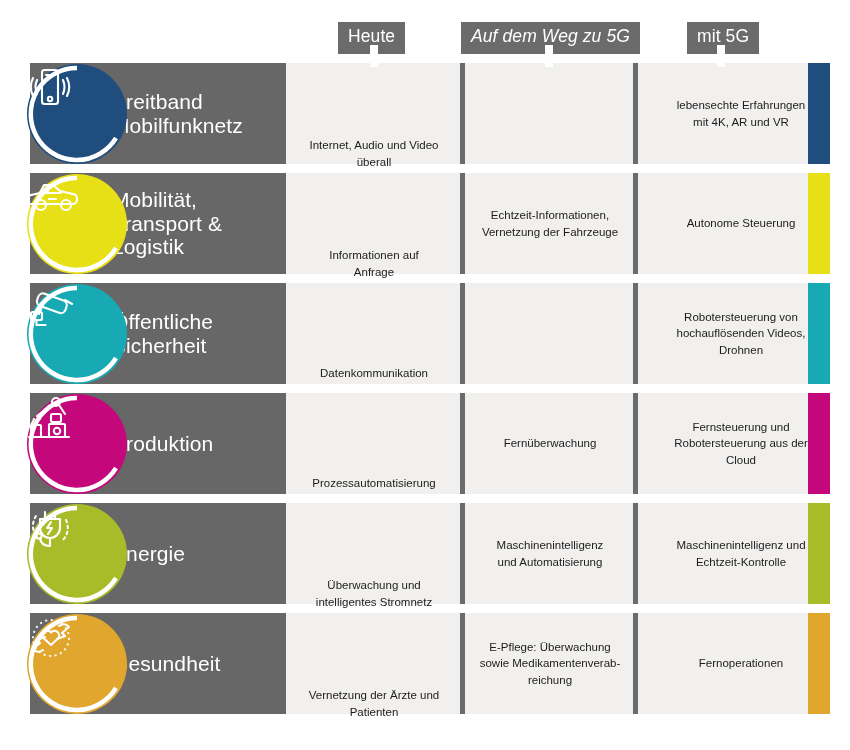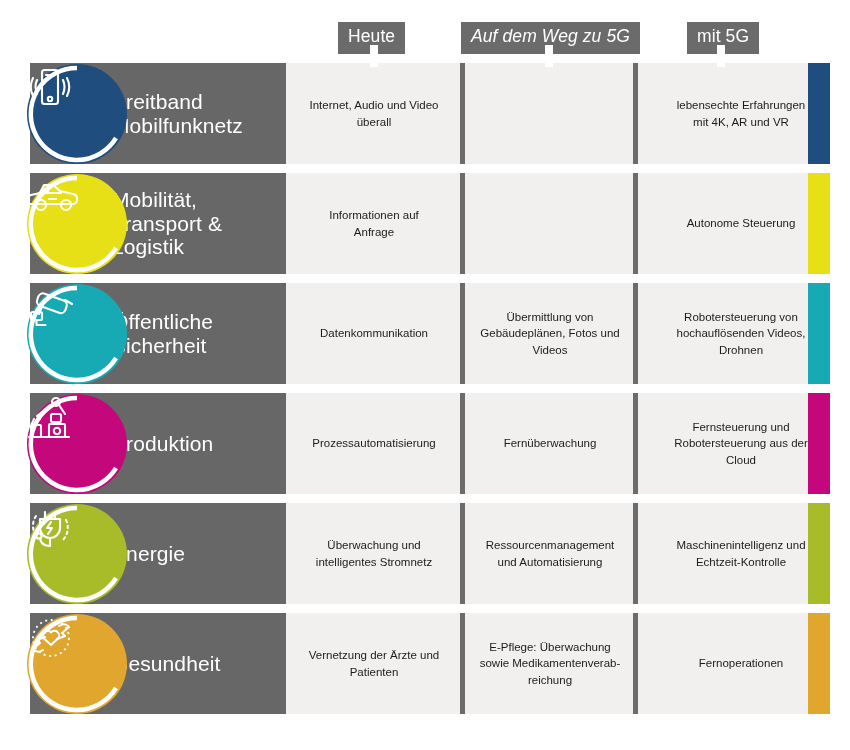--- a/index.html
+++ b/index.html
@@ -54,21 +54,21 @@
 
   
   .col{
     position:absolute;top:0;height:101px;
     display:flex;align-items:center;justify-content:center;
     text-align:center;
     color:#1c1c1c;font-size:11.5px;line-height:1.42;
     padding:0 10px;box-sizing:border-box;
     white-space:pre-line;
   }
-  .col-a{left:286px;width:176px;}
+  .col-a{left:286px;width:176px;margin-top:40px;}
   .col-b{left:465px;width:170px;}
   .col-c{left:656px;width:170px;}
 
   
   .sep{position:absolute;top:0;width:5px;height:101px;background:#6b6b6b;}
   .sep-0{left:281px;}
   .sep-1{left:460px;}
   .sep-2{left:633px;}
 
   
@@ -121,20 +121,22 @@
           </div>
         </div>
       </div>
       <div class="row" style="top: 173px;">
         <div class="row-strip"></div>
         <div class="sep sep-0"></div>
         <div class="sep sep-1"></div>
         <div class="sep sep-2"></div>
         <div class="col col-a">Informationen auf
 Anfrage</div>
+        <div class="col col-b">Echtzeit-Informationen,
+Vernetzung der Fahrzeuge</div>
         <div class="col col-c">Autonome Steuerung</div>
         <div class="accent" style="background: rgb(232, 224, 22);"></div>
         <div class="label-band"></div>
         <div class="label-text">Mobilität,
 Transport &amp;
 Logistik</div>
         <div class="badge">
           <svg width="108" height="108" viewBox="0 0 108 108">
        <circle cx="54" cy="54" r="50" fill="#e8e016"></circle>
        <path d="M 54 8 A 46 46 0 1 0 93 78" fill="none" stroke="#ffffff" stroke-width="4.5"></path>
@@ -151,23 +153,20 @@
       </svg>
           </div>
         </div>
       </div>
       <div class="row" style="top: 283px;">
         <div class="row-strip"></div>
         <div class="sep sep-0"></div>
         <div class="sep sep-1"></div>
         <div class="sep sep-2"></div>
         <div class="col col-a">Datenkommunikation</div>
-        <div class="col col-b">Übermittlung von
-Gebäudeplänen, Fotos und
-Videos</div>
         <div class="col col-c">Robotersteuerung von
 hochauflösenden Videos,
 Drohnen</div>
         <div class="accent" style="background: rgb(24, 170, 180);"></div>
         <div class="label-band"></div>
         <div class="label-text">Öffentliche
 Sicherheit</div>
         <div class="badge">
           <svg width="108" height="108" viewBox="0 0 108 108">
        <circle cx="54" cy="54" r="50" fill="#18aab4"></circle>
@@ -221,21 +220,21 @@
           </div>
         </div>
       </div>
       <div class="row" style="top: 503px;">
         <div class="row-strip"></div>
         <div class="sep sep-0"></div>
         <div class="sep sep-1"></div>
         <div class="sep sep-2"></div>
         <div class="col col-a">Überwachung und
 intelligentes Stromnetz</div>
-        <div class="col col-b">Ressourcenmanagement
+        <div class="col col-b">Maschinenintelligenz
 und Automatisierung</div>
         <div class="col col-c">Maschinenintelligenz und
 Echtzeit-Kontrolle</div>
         <div class="accent" style="background: rgb(168, 187, 40);"></div>
         <div class="label-band"></div>
         <div class="label-text">Energie</div>
         <div class="badge">
           <svg width="108" height="108" viewBox="0 0 108 108">
        <circle cx="54" cy="54" r="50" fill="#a8bb28"></circle>
        <path d="M 54 8 A 46 46 0 1 0 93 78" fill="none" stroke="#ffffff" stroke-width="4.5"></path>

